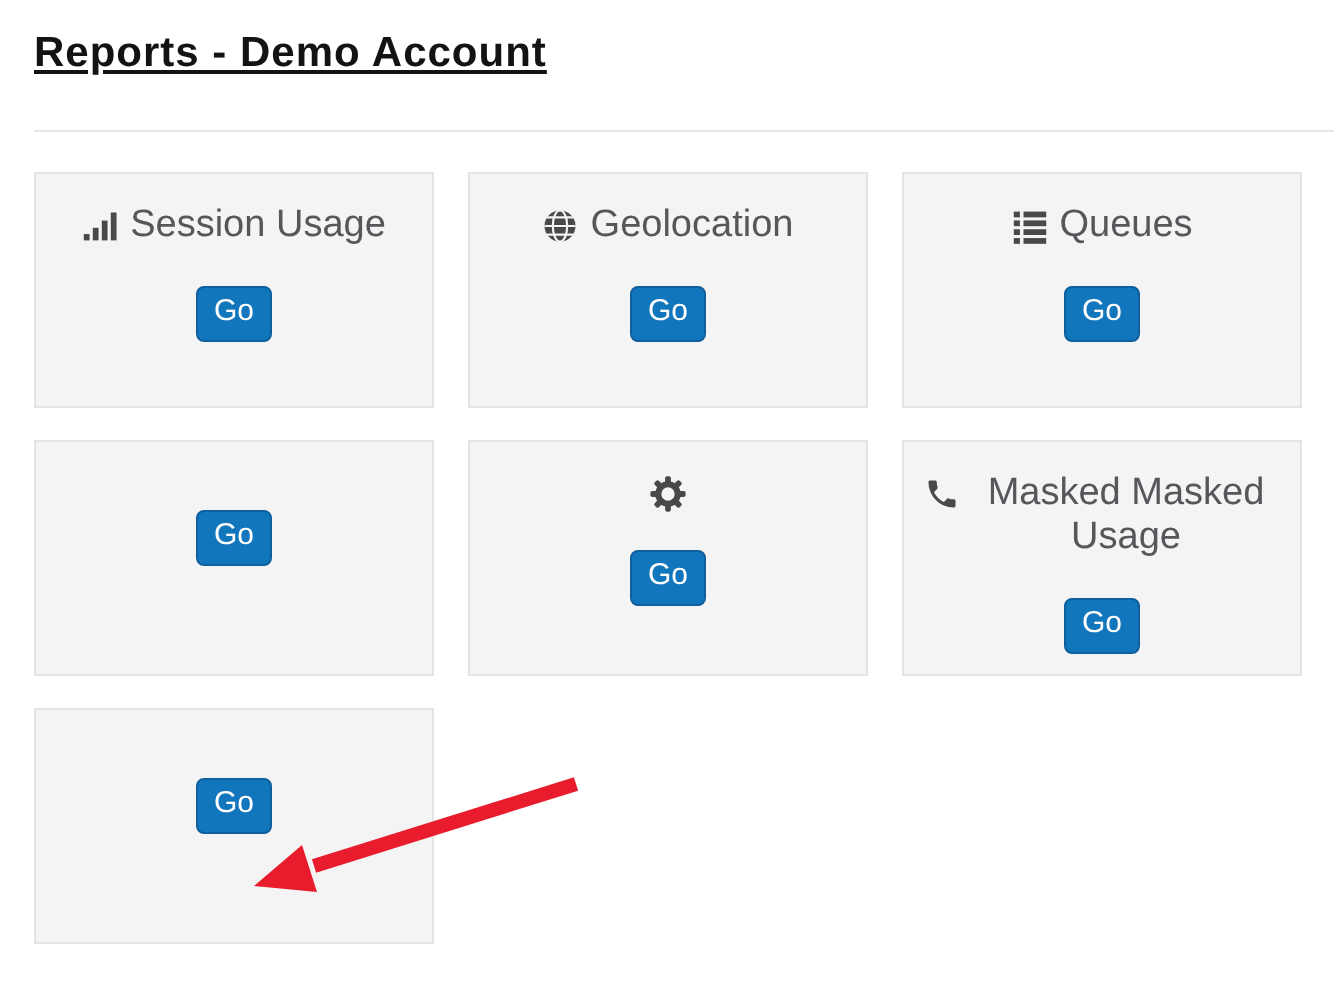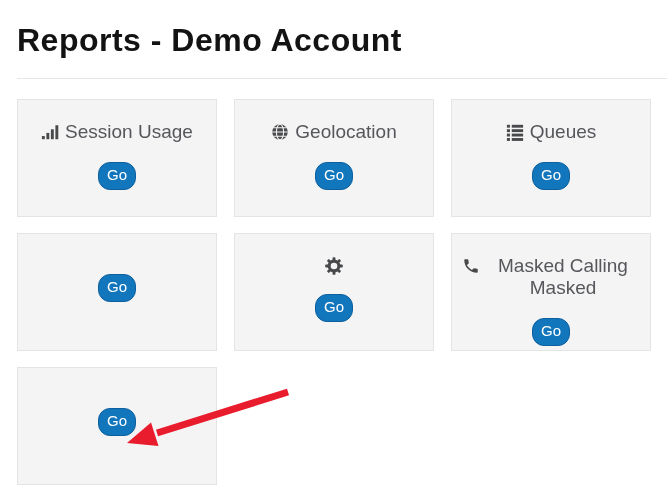--- a/index.html
+++ b/index.html
@@ -17,64 +17,65 @@
   * { box-sizing: border-box; }
   html, body {
     margin: 0; padding: 0;
     width: 667px; height: 495px;
     background: #ffffff;
     font-family: "Liberation Sans", sans-serif;
     overflow: hidden;
     position: relative;
   }
   .page-title {
-    margin: 21px 0 0 17px;
-    font-size: 32px;
+    margin: 8px 0 0 17px;
+    font-size: 21px;
     font-weight: 700;
     letter-spacing: 0.5px;
     line-height: 38px;
     color: var(--title-text);
+    text-decoration: underline;
   }
   .divider {
     border: none;
     border-top: 1px solid var(--divider);
     margin: 19px 0 0 17px;
   }
   .grid {
     display: grid;
     grid-template-columns: repeat(3, 200px);
     gap: 16px 17px;
     margin: 20px 0 0 17px;
   }
   .card {
     min-height: 118px;
     background: var(--card-background);
     border: 1px solid var(--card-border);
-    padding: 21px 10px 0 10px;
+    padding: 15px 10px 0 10px;
     text-align: center;
   }
   .card-label {
     display: flex;
     justify-content: center;
     align-items: flex-start;
     gap: 6px;
     color: var(--label-text);
     font-size: 19px;
     line-height: 22px;
   }
   .icon { display: inline-flex; margin-top: 2px; color: var(--icon); flex: 0 0 auto; }
   .icon svg { width: 18px; height: 18px; fill: currentColor; display: block; }
   .label-text { max-width: 155px; }
   .go-btn {
     display: inline-block;
     margin-top: 19px;
     padding: 3px 8px 5px 8px;
     background: var(--button-background);
     border: 1px solid var(--button-border);
-    border-radius: 12px;
+    border-radius: 4px;
     color: var(--button-text);
     font-family: inherit;
     font-size: 15px;
     line-height: 18px;
     cursor: pointer;
   }
   .annotation-arrow {
     position: absolute;
     left: 0; top: 0;
     pointer-events: none;
@@ -165,21 +166,21 @@
     <button class="go-btn">Go</button>
   </div>
 
   <div class="card">
     <div class="card-label">
       <span class="icon">
           <svg viewBox="0 0 24 24">
             <path d="M6.62 10.79c1.44 2.83 3.76 5.14 6.59 6.59l2.2-2.21c.27-.27.67-.36 1.02-.24 1.12.37 2.33.57 3.57.57.55 0 1 .45 1 1V20c0 .55-.45 1-1 1-9.39 0-17-7.61-17-17 0-.55.45-1 1-1h3.5c.55 0 1 .45 1 1 0 1.25.2 2.45.57 3.57.11.35.03.74-.25 1.02l-2.2 2.2z"></path>
           </svg>
         </span>
-      <span class="label-text">Masked Calling Masked</span>
+      <span class="label-text">Masked Masked Usage</span>
     </div>
     <button class="go-btn">Go</button>
   </div>
 
   <div class="card">
     <button class="go-btn">Go</button>
   </div>
 </div>
 
 <svg class="annotation-arrow" width="667" height="495" viewBox="0 0 667 495">

